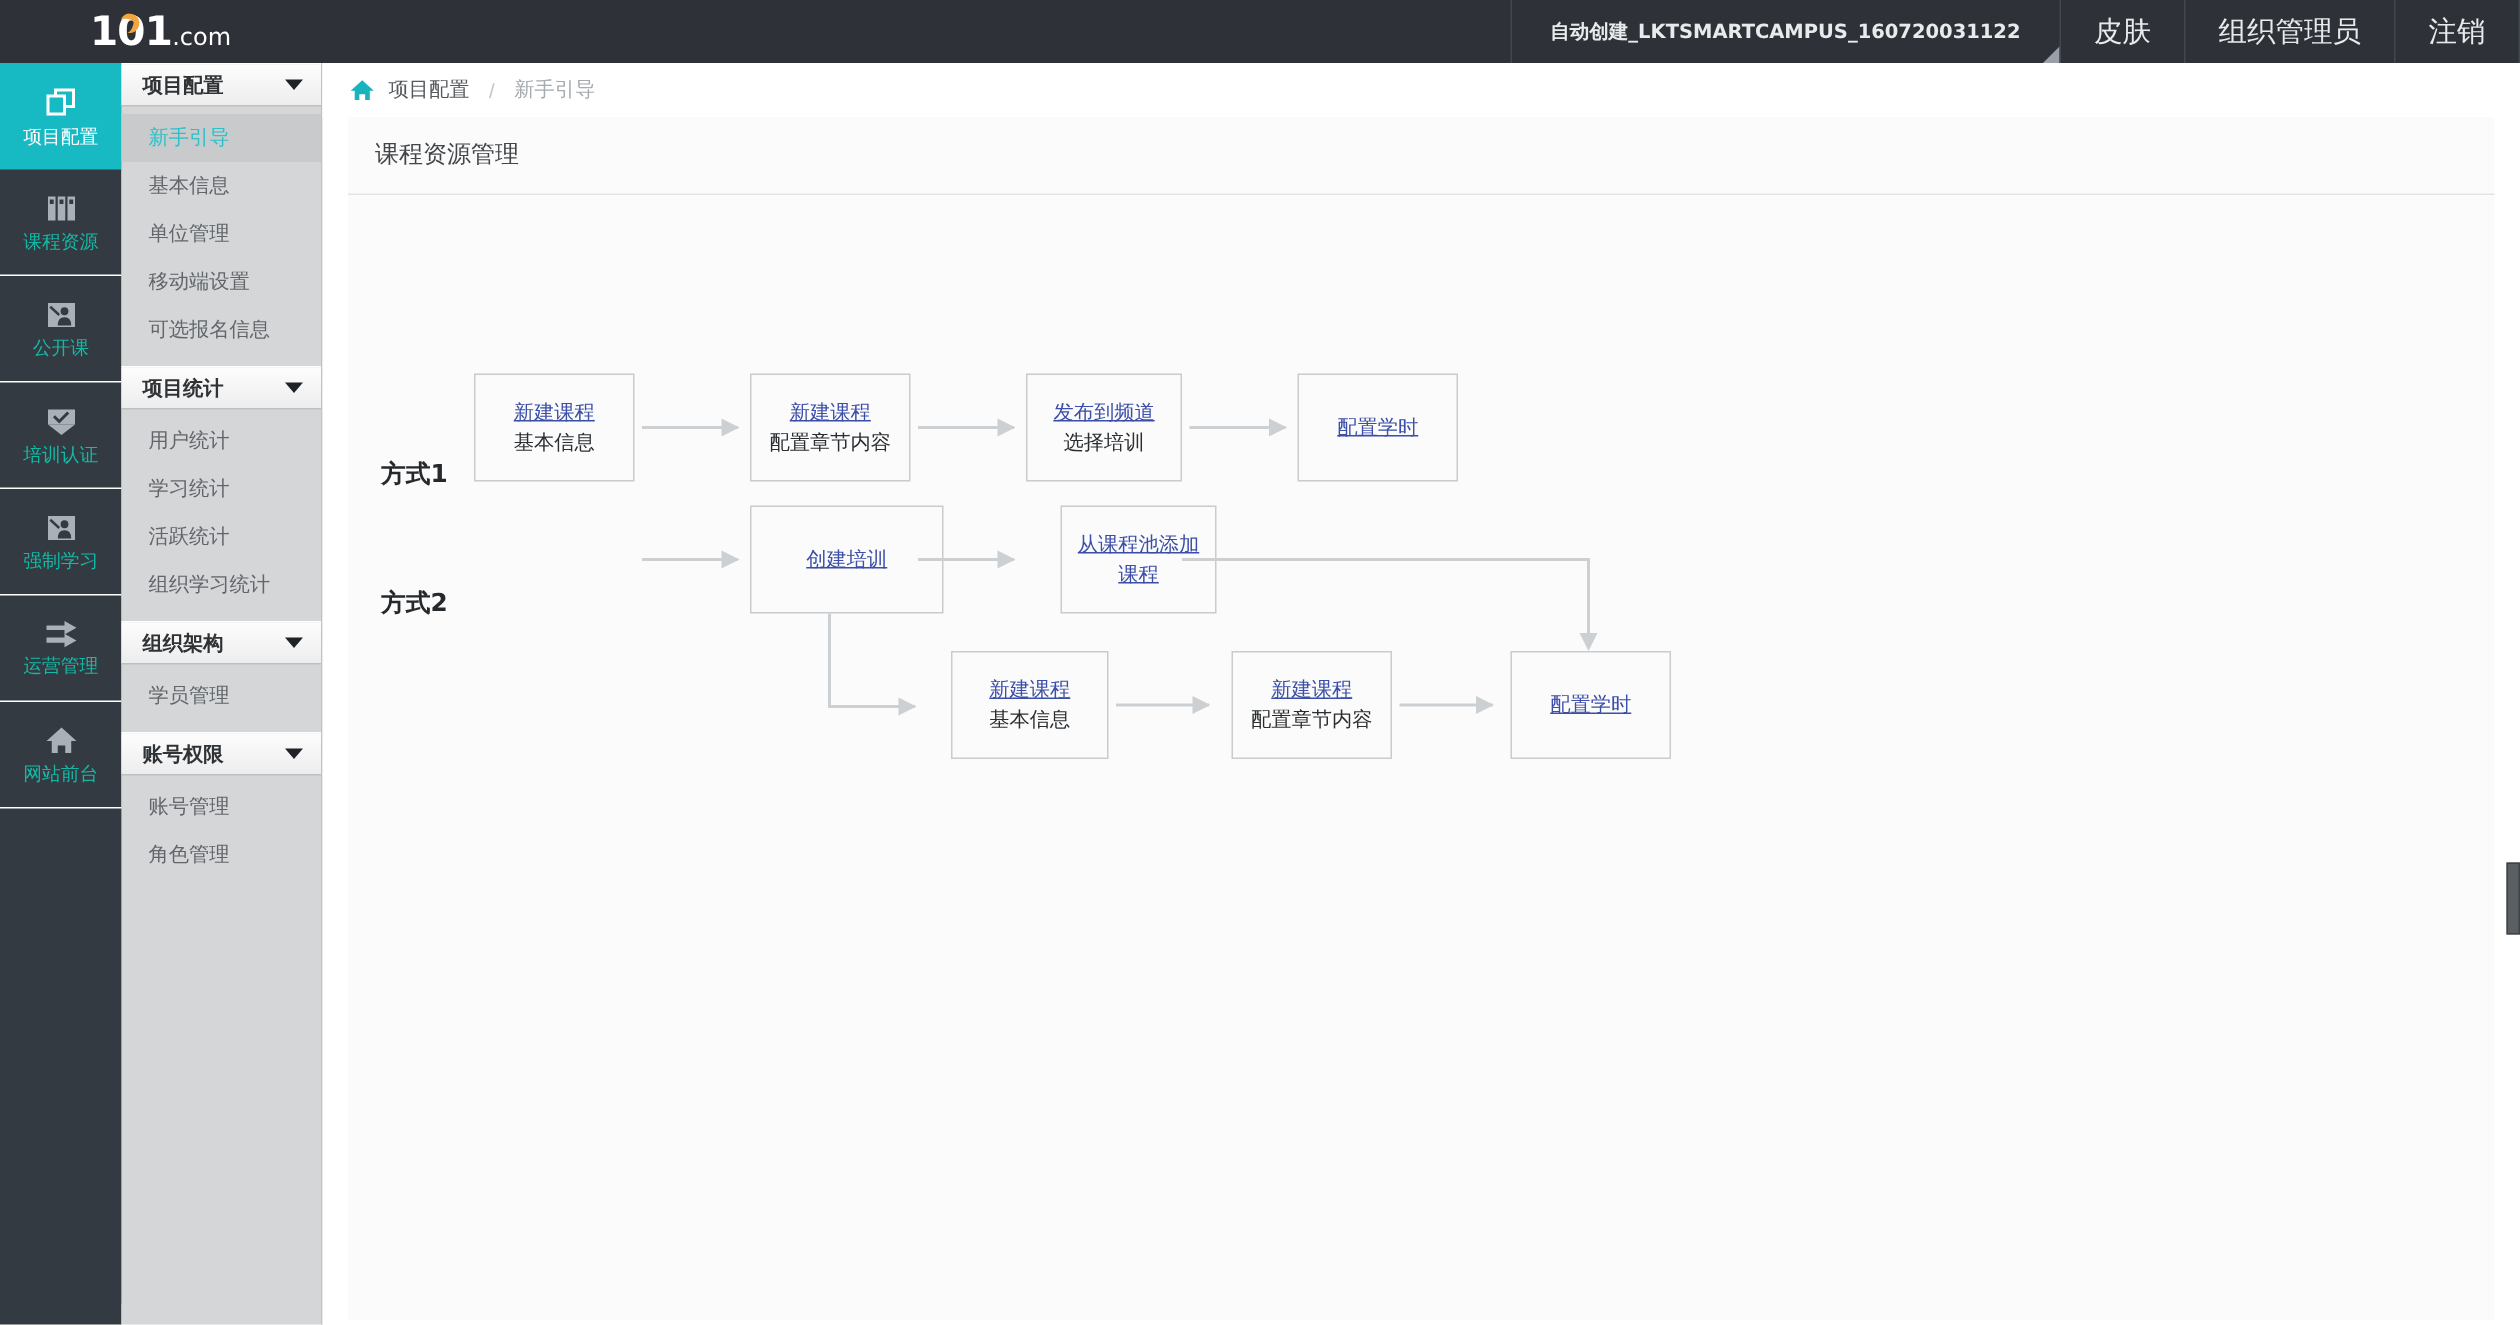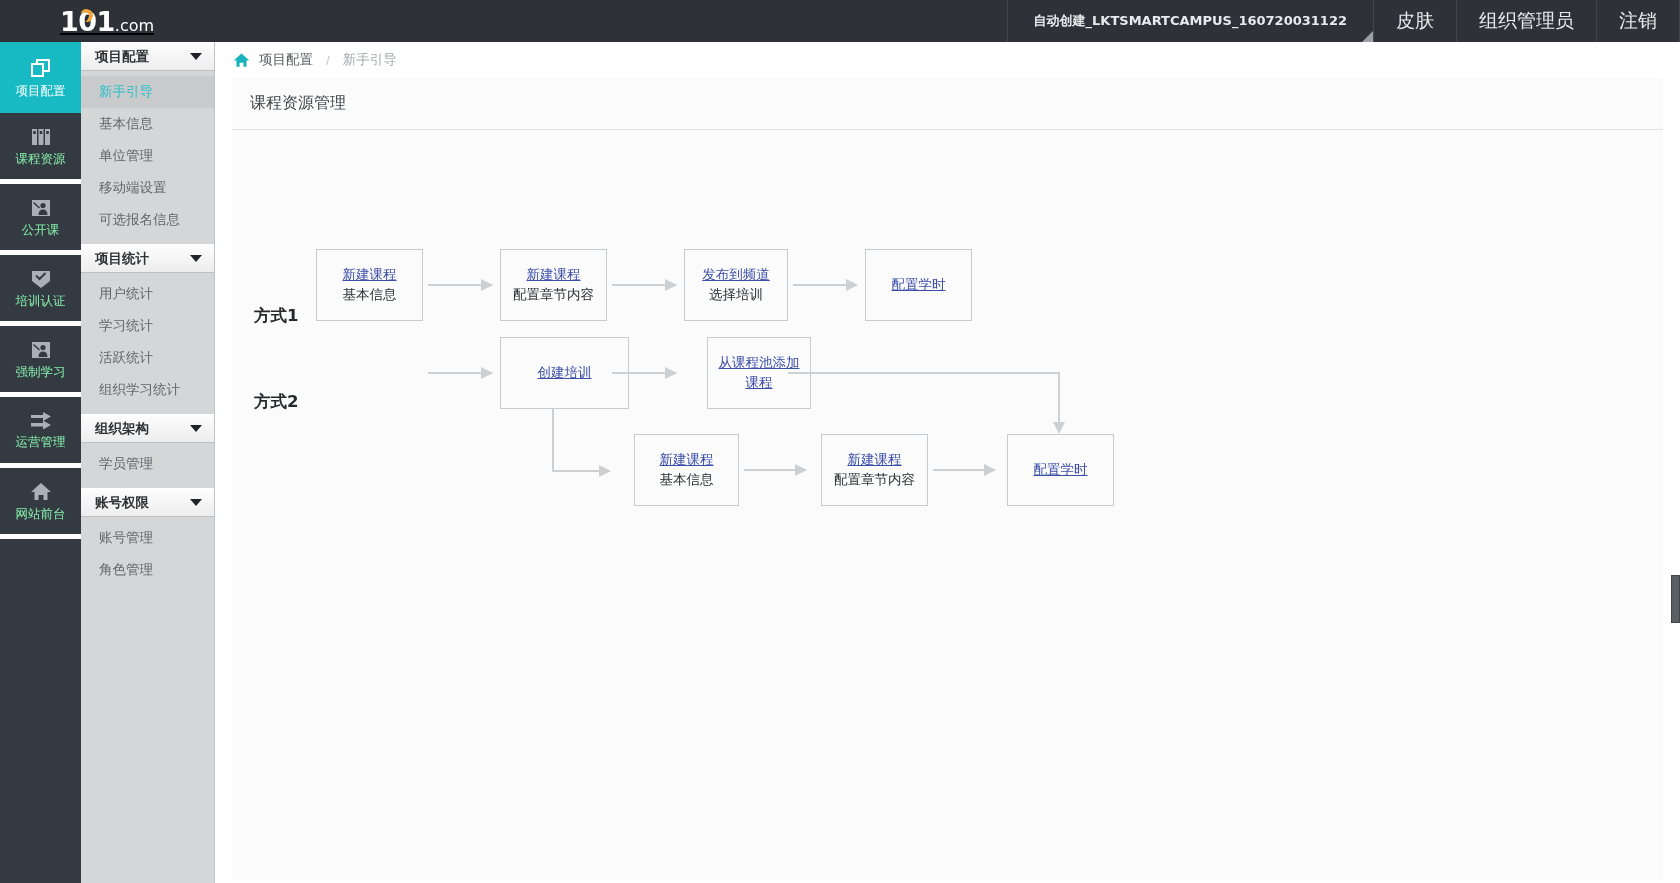--- a/index.html
+++ b/index.html
@@ -14,21 +14,20 @@
   .topbar {
     position: absolute; top: 0; left: 0;
     width: 1680px; height: 42px;
     background: #2e3238;
     display: flex; align-items: center;
   }
   .logo-wrap {
     width: 176px; height: 42px;
     display: flex; align-items: center; justify-content: center;
     padding-left: 38px;
-    text-decoration: underline;
   }
   .logo {
     font-family: "DejaVu Sans", sans-serif;
     font-size: 27px; font-weight: 700; color: #ffffff;
     letter-spacing: -0.5px; line-height: 1;
     position: relative; display: inline-block;
   }
   .logo .dotcom { font-size: 16px; font-weight: 400; letter-spacing: 0; }
   .logo .oring {
     position: absolute; left: 20px; top: 1px;
@@ -65,22 +64,22 @@
   
   .rail {
     position: absolute; top: 42px; left: 0;
     width: 81px; height: 841px;
     background: #343a41;
   }
   .rail-item {
     height: 71px; width: 81px;
     display: flex; flex-direction: column;
     align-items: center; justify-content: center;
-    color: #86efac; font-size: 12.5px;
-    border-bottom: 5px solid #ffffff;
+    color: #14b8a6; font-size: 12.5px;
+    border-bottom: 1px solid #ffffff;
     cursor: pointer;
     position: relative;
   }
   .rail-item .ico {
     display: block; margin-bottom: 5px;
     line-height: 0;
   }
   .rail-item.active {
     background: #17bac3; color: #ffffff;
     border-bottom: none;

